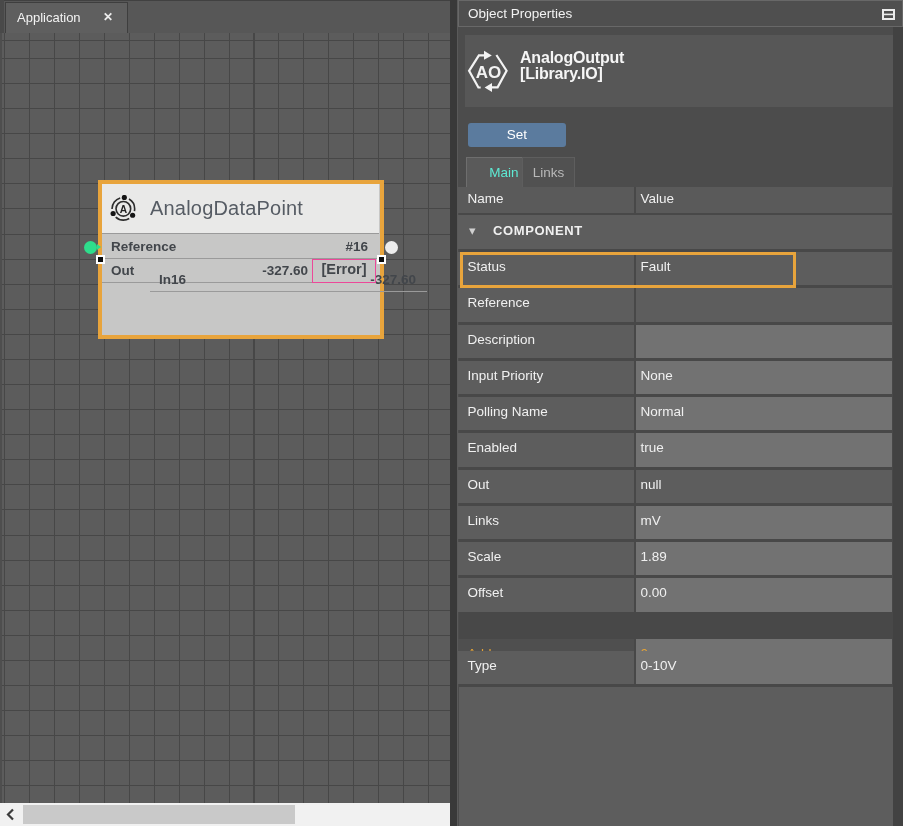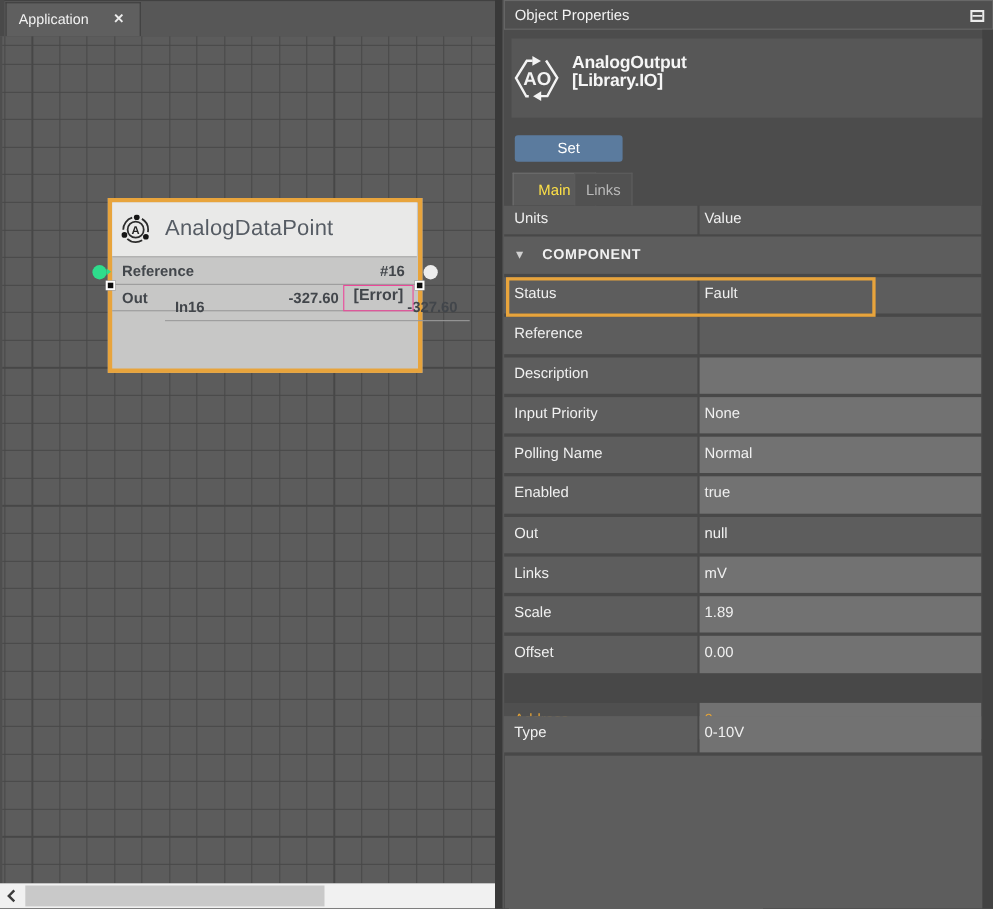--- a/index.html
+++ b/index.html
@@ -39,21 +39,21 @@
 #panel{left:457px;top:0;width:446px;height:826px;background:#4c4c4c;border-left:1px solid #5a5a5a;}
 #ptitle{left:0;top:0;width:445px;height:27px;background:#4f4f4f;border:1px solid #686868;
 color:#f2f2f2;font-size:13.5px;}
 #ptitle span{position:absolute;left:9px;top:5px;}
 #rightgroove{left:435px;top:27px;width:11px;height:799px;background:#424242;}
 #card{left:7px;top:35px;width:428px;height:72px;background:#575757;}
 #cardtxt{position:absolute;left:55px;top:15px;color:#f5f5f5;font-size:16px;font-weight:bold;line-height:16px;letter-spacing:-0.2px;}
 #setbtn{left:10px;top:123px;width:98px;height:24px;background:#5b7b9e;border-radius:3px;
 color:#fff;font-size:13.5px;text-align:center;line-height:24px;}
 .ptab{top:157px;height:30px;font-size:13.5px;text-align:center;line-height:29px;}
-#tabmain{left:8px;width:76px;background:#5a5a5a;border:1px solid #6e6e6e;border-bottom:none;color:#fde047;}
+#tabmain{left:8px;width:76px;background:#5a5a5a;border:1px solid #6e6e6e;border-bottom:none;color:#5eead4;}
 #tablinks{left:64px;width:53px;background:#515151;border:1px solid #5e5e5e;border-bottom:none;color:#b9b9b9;}
 
 
 #tablebg{left:1px;top:187px;width:434px;height:500px;background:#484848;}
 .trow{left:0;width:434px;color:#f0f0f0;font-size:13.5px;}
 .cell{position:absolute;top:0;height:100%;}
 .cname{left:0;width:176px;background:#5d5d5d;}
 .cval{left:178px;width:256px;background:#727272;}
 .cval.ro{background:#5d5d5d;}
 .cell span{position:absolute;left:9.5px;top:7px;}
@@ -132,21 +132,21 @@
     </svg>
     <div id="cardtxt">AnalogOutput<br>[Library.IO]</div>
   </div>
   <div class="abs" id="setbtn">Set</div>
   <div class="abs ptab" id="tabmain">Main</div>
   <div class="abs ptab" id="tablinks">Links</div>
 
   <div class="abs" id="tablebg"></div>
   <div class="abs trow" style="top:187px;height:26px;">
         <div class="cell cname" style="background:#5a5a5a">
-          <span style="top:4px">Units</span>
+          <span style="top:4px">Name</span>
         </div>
         <div class="cell cval ro" style="background:#5a5a5a">
           <span style="top:4px">Value</span>
         </div>
       </div>
   <div class="abs trow" style="top:215px;height:34px;">
         <div class="cell cname" style="width:434px;background:#5d5d5d;">
           <span style="top:8px;left:11px;font-size:13px;color:#d0d0d0">▾</span>
           <span style="top:8px;left:35px;font-weight:bold;font-size:13px;letter-spacing:0.6px;">COMPONENT</span>
         </div>

